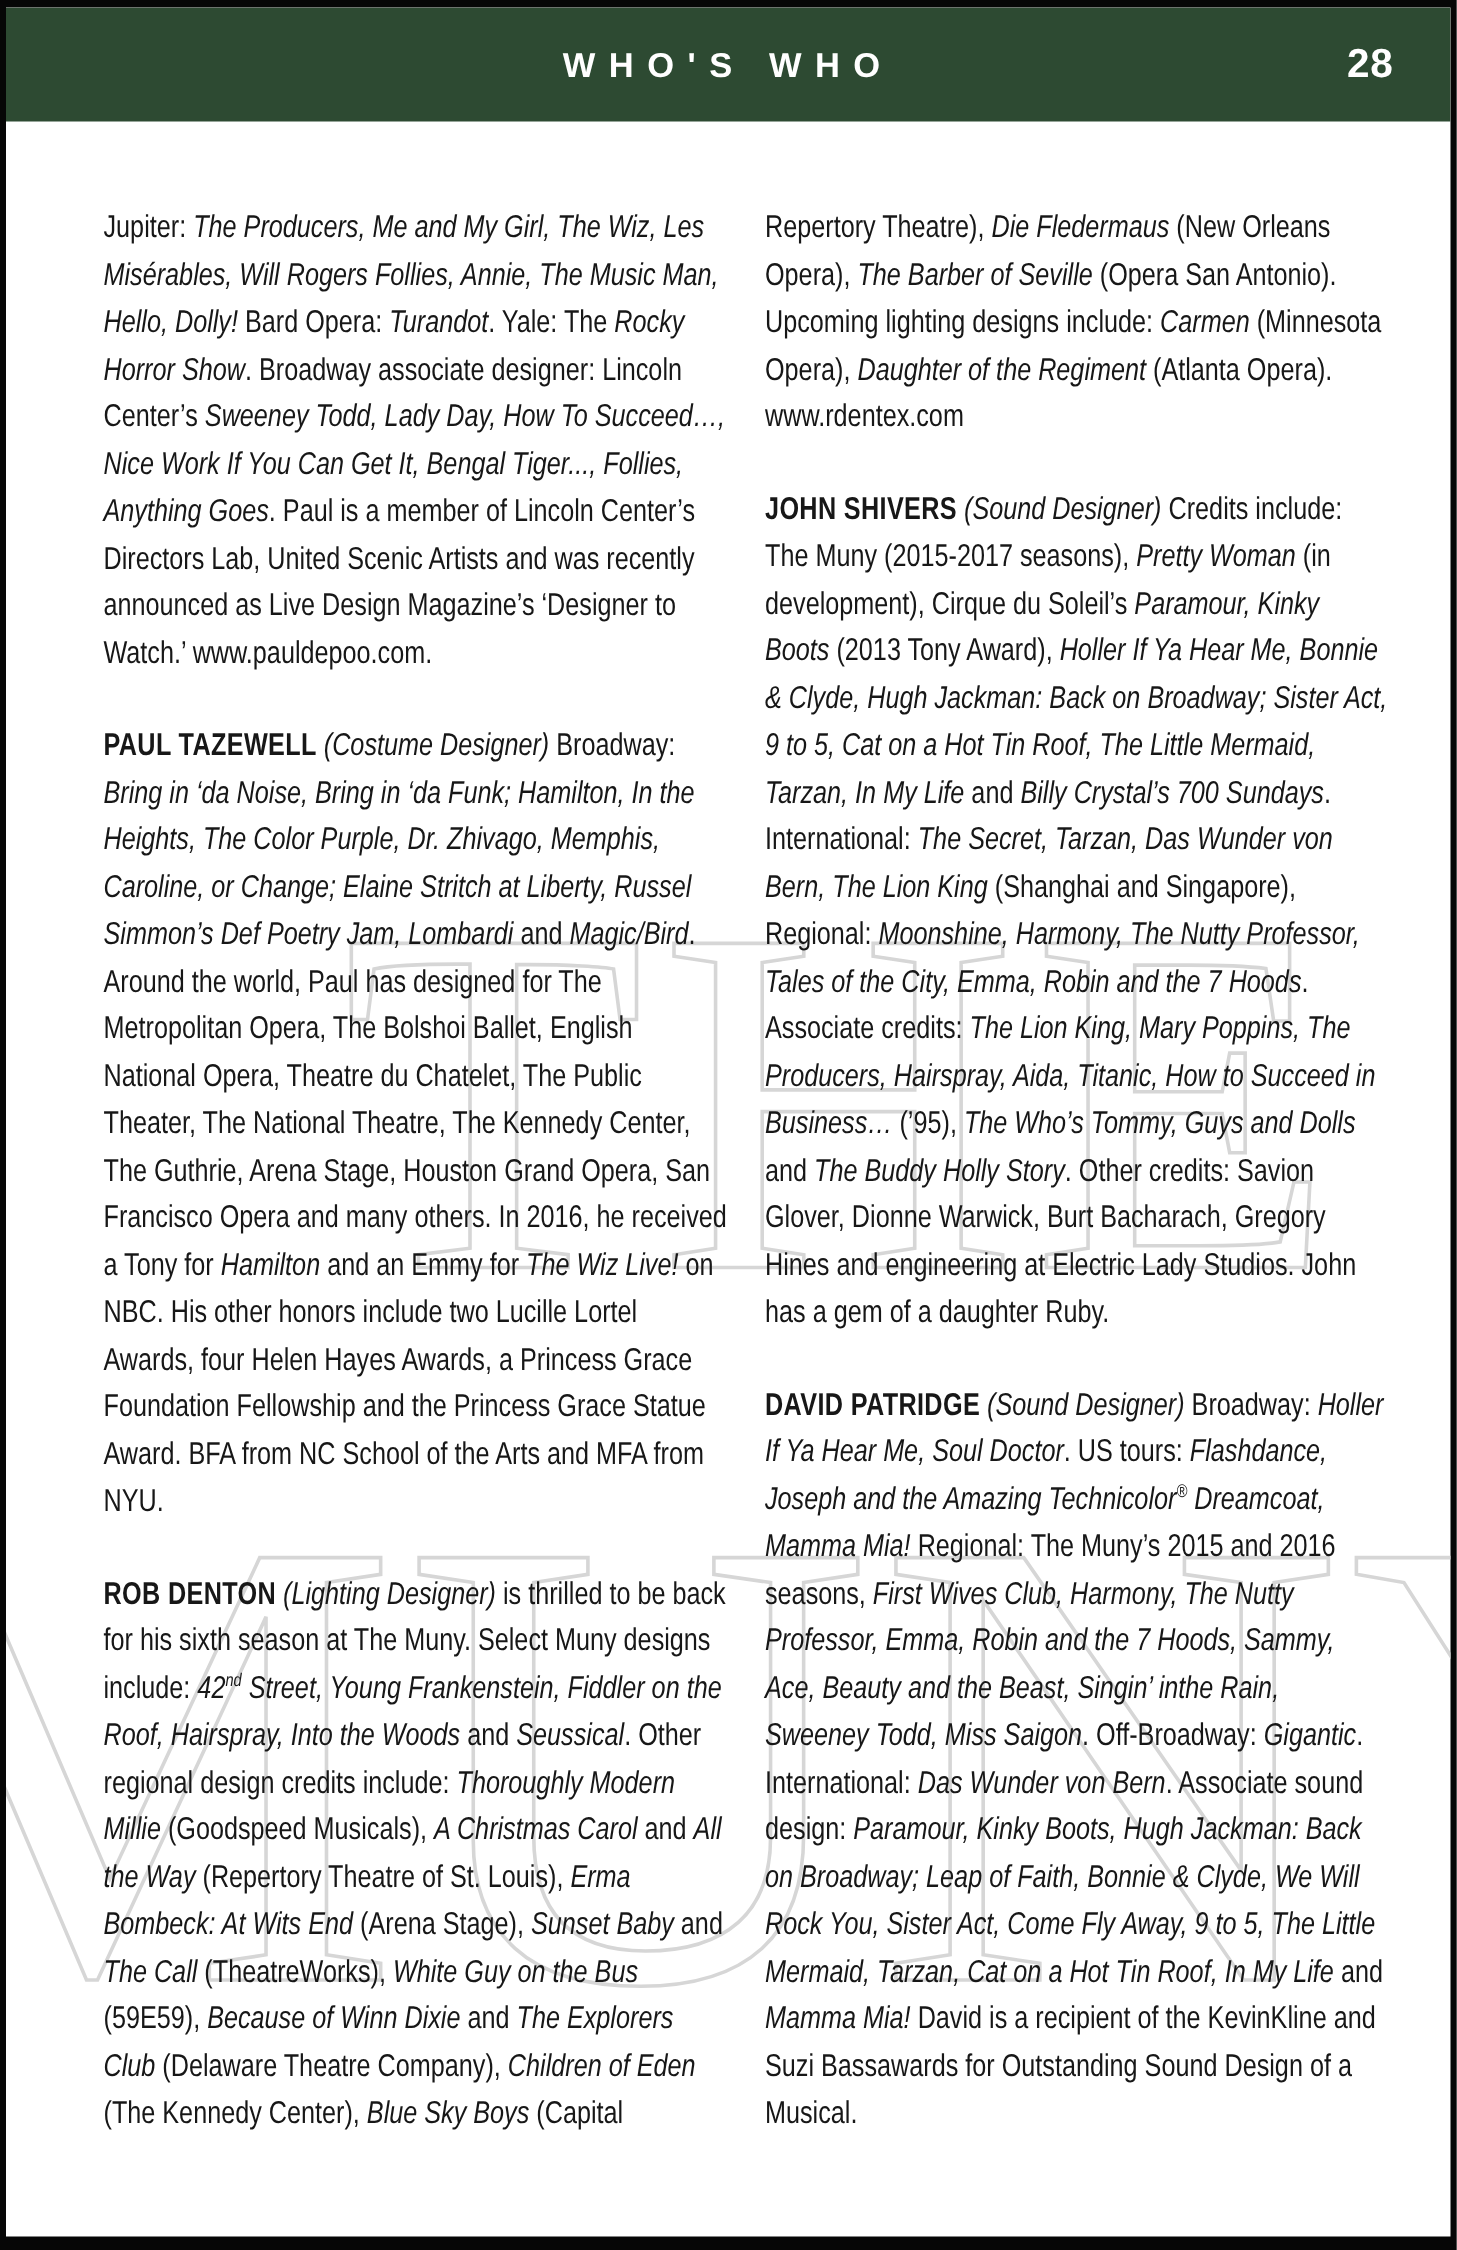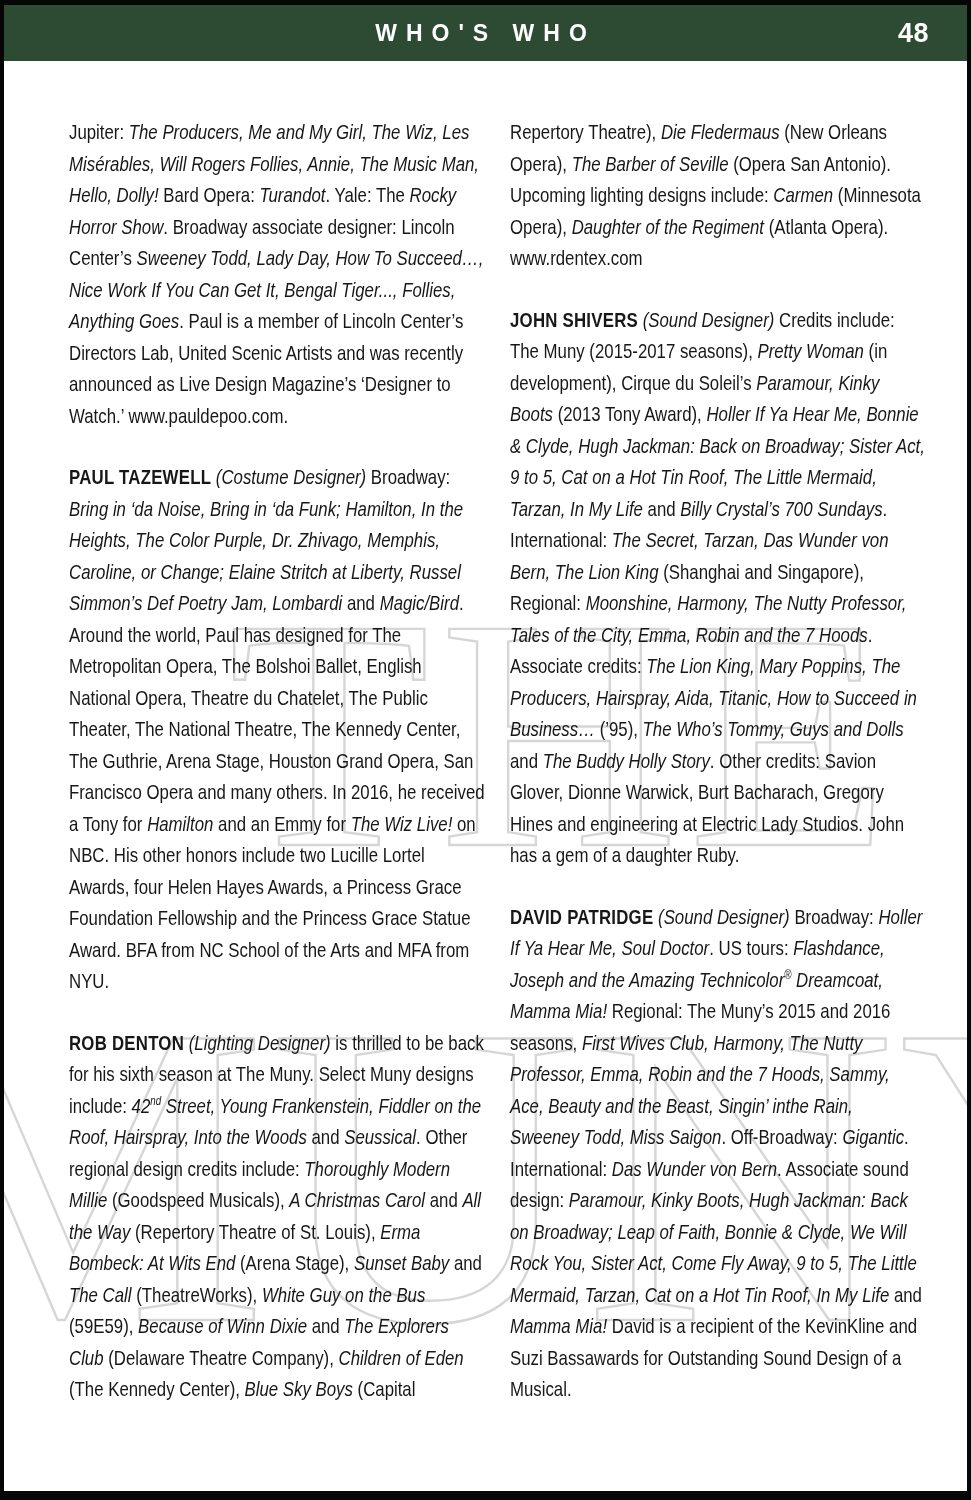--- a/index.html
+++ b/index.html
@@ -4,21 +4,21 @@
 <style>
   html,body{margin:0;padding:0;background:#000;}
   .page{
     position:relative;width:971px;height:1500px;background:#ffffff;
     box-sizing:border-box;overflow:hidden;
     border-left:4px solid #060606;border-right:4px solid #060606;
     border-top:5px solid #060606;border-bottom:9px solid #060606;
     font-family:"Liberation Sans",sans-serif;
   }
   .header{
-    position:relative;height:56px;display:flex;align-items:center;justify-content:center;
+    position:relative;height:76px;display:flex;align-items:center;justify-content:center;
   }
   .header-title{
     color:#ffffff;font-weight:700;font-size:23px;letter-spacing:9px;
     font-family:"Liberation Sans",sans-serif;
   }
   .page-number{
     position:absolute;right:38px;top:50%;transform:translateY(-50%);
     color:#ffffff;font-weight:700;font-size:27px;letter-spacing:0.5px;
   }
   .watermark{
@@ -50,21 +50,21 @@
 
 <div class="page">
 
   <svg class="watermark" viewBox="0 0 971 1500" xmlns="http://www.w3.org/2000/svg" aria-hidden="true">
     <text x="560" y="840" font-size="330" text-anchor="middle" letter-spacing="10" style="stroke: rgb(214, 214, 214);">THE</text>
     <text x="545" y="1315" font-size="430" text-anchor="middle" letter-spacing="4" style="stroke: rgb(214, 214, 214);">MUNY</text>
   </svg>
 
   <div class="header" id="header-bar" style="background: rgb(45, 74, 50);">
     <div class="header-title">WHO'S WHO</div>
-    <div class="page-number">48</div>
+    <div class="page-number">28</div>
   </div>
 
   <div class="columns">
     <div class="col">
       <div class="col-inner" id="col-left">
           <p class="para"><span class="run-r">Jupiter: </span><span class="run-i">The Producers, Me and My Girl, The Wiz, Les Misérables, Will Rogers Follies, Annie, The Music Man, Hello, Dolly!</span><span class="run-r"> Bard Opera: </span><span class="run-i">Turandot</span><span class="run-r">. Yale: The </span><span class="run-i">Rocky Horror Show</span><span class="run-r">. Broadway associate designer: Lincoln Center’s </span><span class="run-i">Sweeney Todd, Lady Day, How To Succeed…, Nice Work If You Can Get It, Bengal Tiger..., Follies, Anything Goes</span><span class="run-r">. Paul is a member of Lincoln Center’s Directors Lab, United Scenic Artists and was recently announced as Live Design Magazine’s ‘Designer to Watch.’ www.pauldepoo.com.</span></p>
           <p class="para"><span class="run-b">PAUL TAZEWELL</span><span class="run-r"> </span><span class="run-i">(Costume Designer)</span><span class="run-r"> Broadway: </span><span class="run-i">Bring in ‘da Noise, Bring in ‘da Funk; Hamilton, In the Heights, The Color Purple, Dr. Zhivago, Memphis, Caroline, or Change; Elaine Stritch at Liberty, Russel Simmon’s Def Poetry Jam, Lombardi</span><span class="run-r"> and </span><span class="run-i">Magic/Bird</span><span class="run-r">. Around the world, Paul has designed for The Metropolitan Opera, The Bolshoi Ballet, English National Opera, Theatre du Chatelet, The Public Theater, The National Theatre, The Kennedy Center, The Guthrie, Arena Stage, Houston Grand Opera, San Francisco Opera and many others. In 2016, he received a Tony for </span><span class="run-i">Hamilton</span><span class="run-r"> and an Emmy for </span><span class="run-i">The Wiz Live!</span><span class="run-r"> on NBC. His other honors include two Lucille Lortel Awards, four Helen Hayes Awards, a Princess Grace Foundation Fellowship and the Princess Grace Statue Award. BFA from NC School of the Arts and MFA from NYU.</span></p>
           <p class="para"><span class="run-b">ROB DENTON</span><span class="run-r"> </span><span class="run-i">(Lighting Designer)</span><span class="run-r"> is thrilled to be back for his sixth season at The Muny. Select Muny designs include: </span><span class="run-i">42</span><span class="run-is">nd</span><span class="run-i"> Street, Young Frankenstein, Fiddler on the Roof, Hairspray, Into the Woods</span><span class="run-r"> and </span><span class="run-i">Seussical</span><span class="run-r">. Other regional design credits include: </span><span class="run-i">Thoroughly Modern Millie</span><span class="run-r"> (Goodspeed Musicals), </span><span class="run-i">A Christmas Carol</span><span class="run-r"> and </span><span class="run-i">All the Way</span><span class="run-r"> (Repertory Theatre of St. Louis), </span><span class="run-i">Erma Bombeck: At Wits End</span><span class="run-r"> (Arena Stage), </span><span class="run-i">Sunset Baby</span><span class="run-r"> and </span><span class="run-i">The Call</span><span class="run-r"> (TheatreWorks), </span><span class="run-i">White Guy on the Bus</span><span class="run-r"> (59E59), </span><span class="run-i">Because of Winn Dixie</span><span class="run-r"> and </span><span class="run-i">The Explorers Club</span><span class="run-r"> (Delaware Theatre Company), </span><span class="run-i">Children of Eden</span><span class="run-r"> (The Kennedy Center), </span><span class="run-i">Blue Sky Boys</span><span class="run-r"> (Capital</span></p>
         </div>
     </div>

